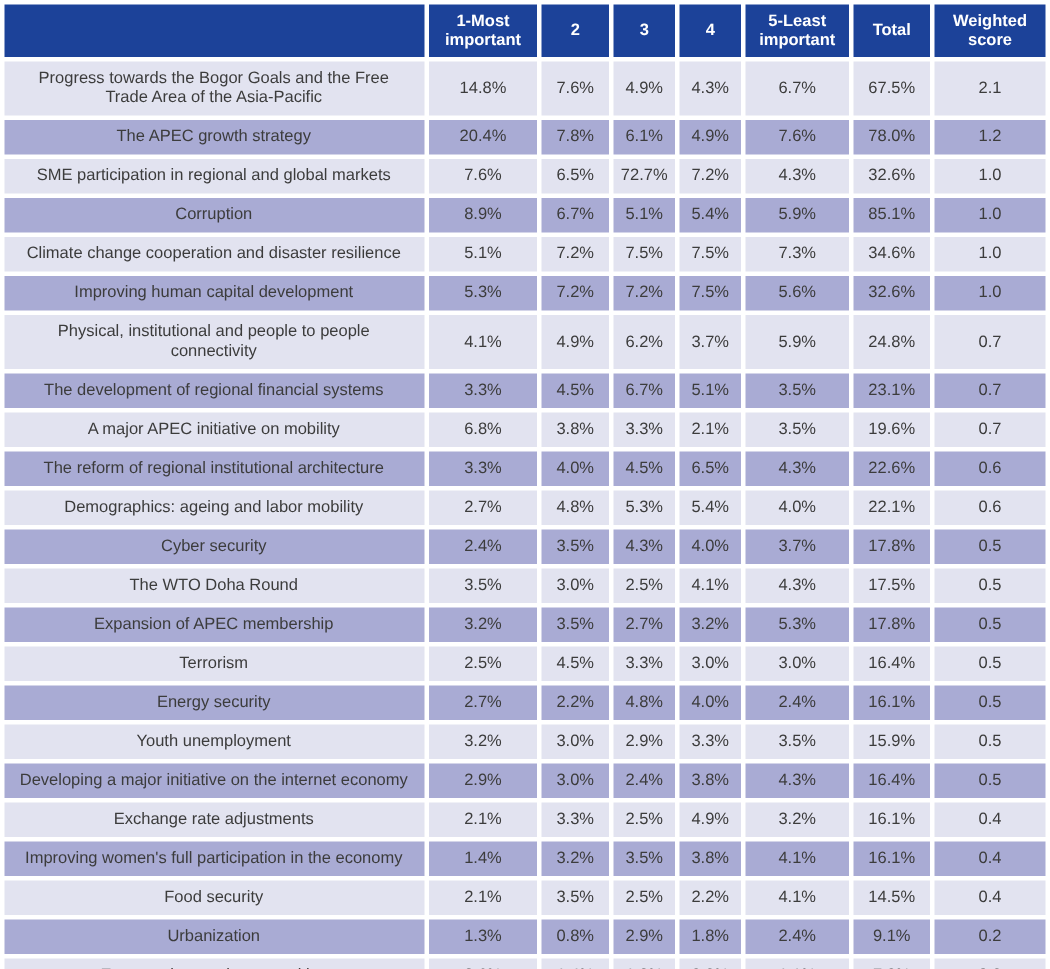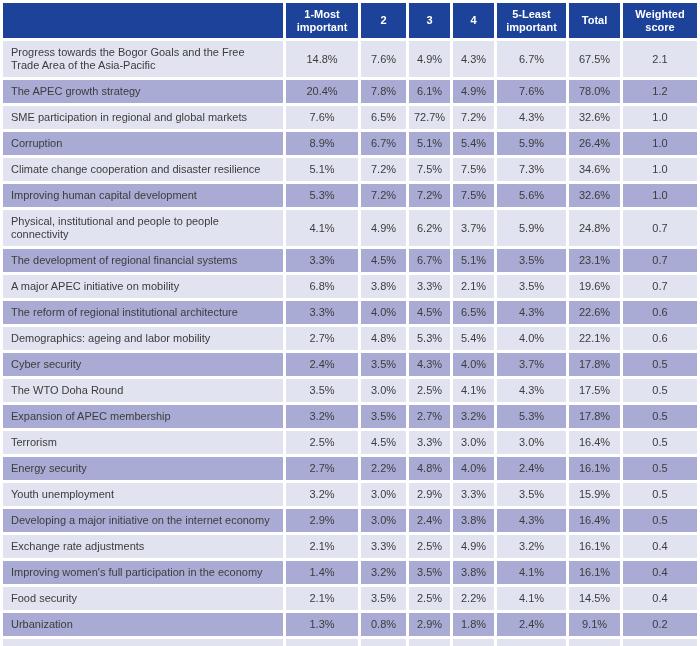--- a/index.html
+++ b/index.html
@@ -41,21 +41,21 @@
     font-size: 11px;
     color: var(--body-text);
     line-height: 13px;
     vertical-align: middle;
     text-align: center;
     padding: 5px 2px;
     background: var(--row-light);
     overflow: hidden;
   }
   td.label {
-    text-align: left;
+    text-align: center;
     padding-right: 9px;
     padding-left: 8px;
   }
   tr.alt td {
     background: var(--row-dark);
   }
 </style>
 </head>
 <body>
 
@@ -113,21 +113,21 @@
     <td>32.6%</td>
     <td>1.0</td>
   </tr>
       <tr class="alt">
     <td class="label">Corruption</td>
     <td>8.9%</td>
     <td>6.7%</td>
     <td>5.1%</td>
     <td>5.4%</td>
     <td>5.9%</td>
-    <td>26.4%</td>
+    <td>85.1%</td>
     <td>1.0</td>
   </tr>
       <tr>
     <td class="label">Climate change cooperation and disaster resilience</td>
     <td>5.1%</td>
     <td>7.2%</td>
     <td>7.5%</td>
     <td>7.5%</td>
     <td>7.3%</td>
     <td>34.6%</td>

